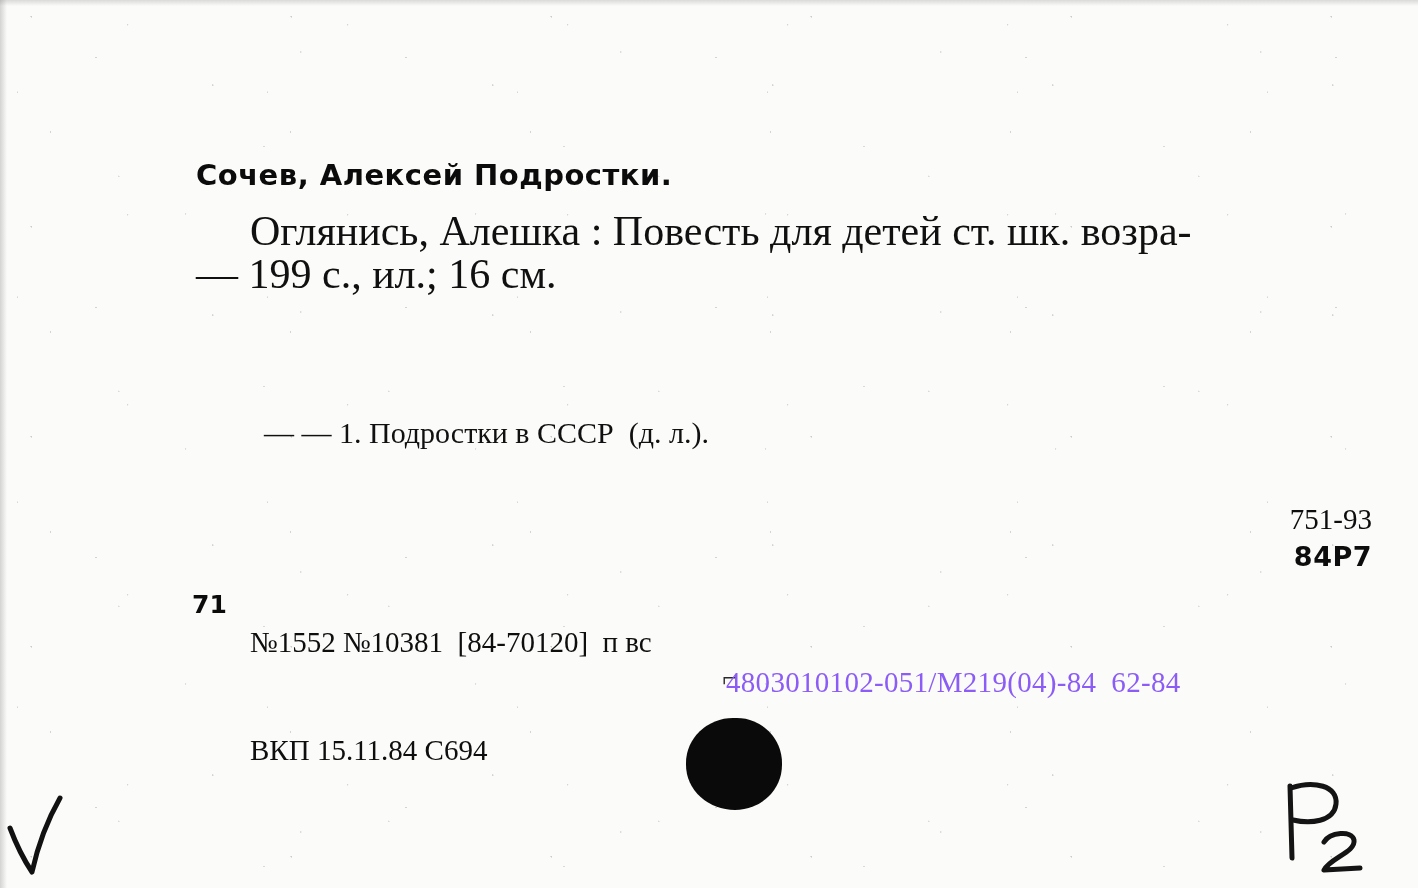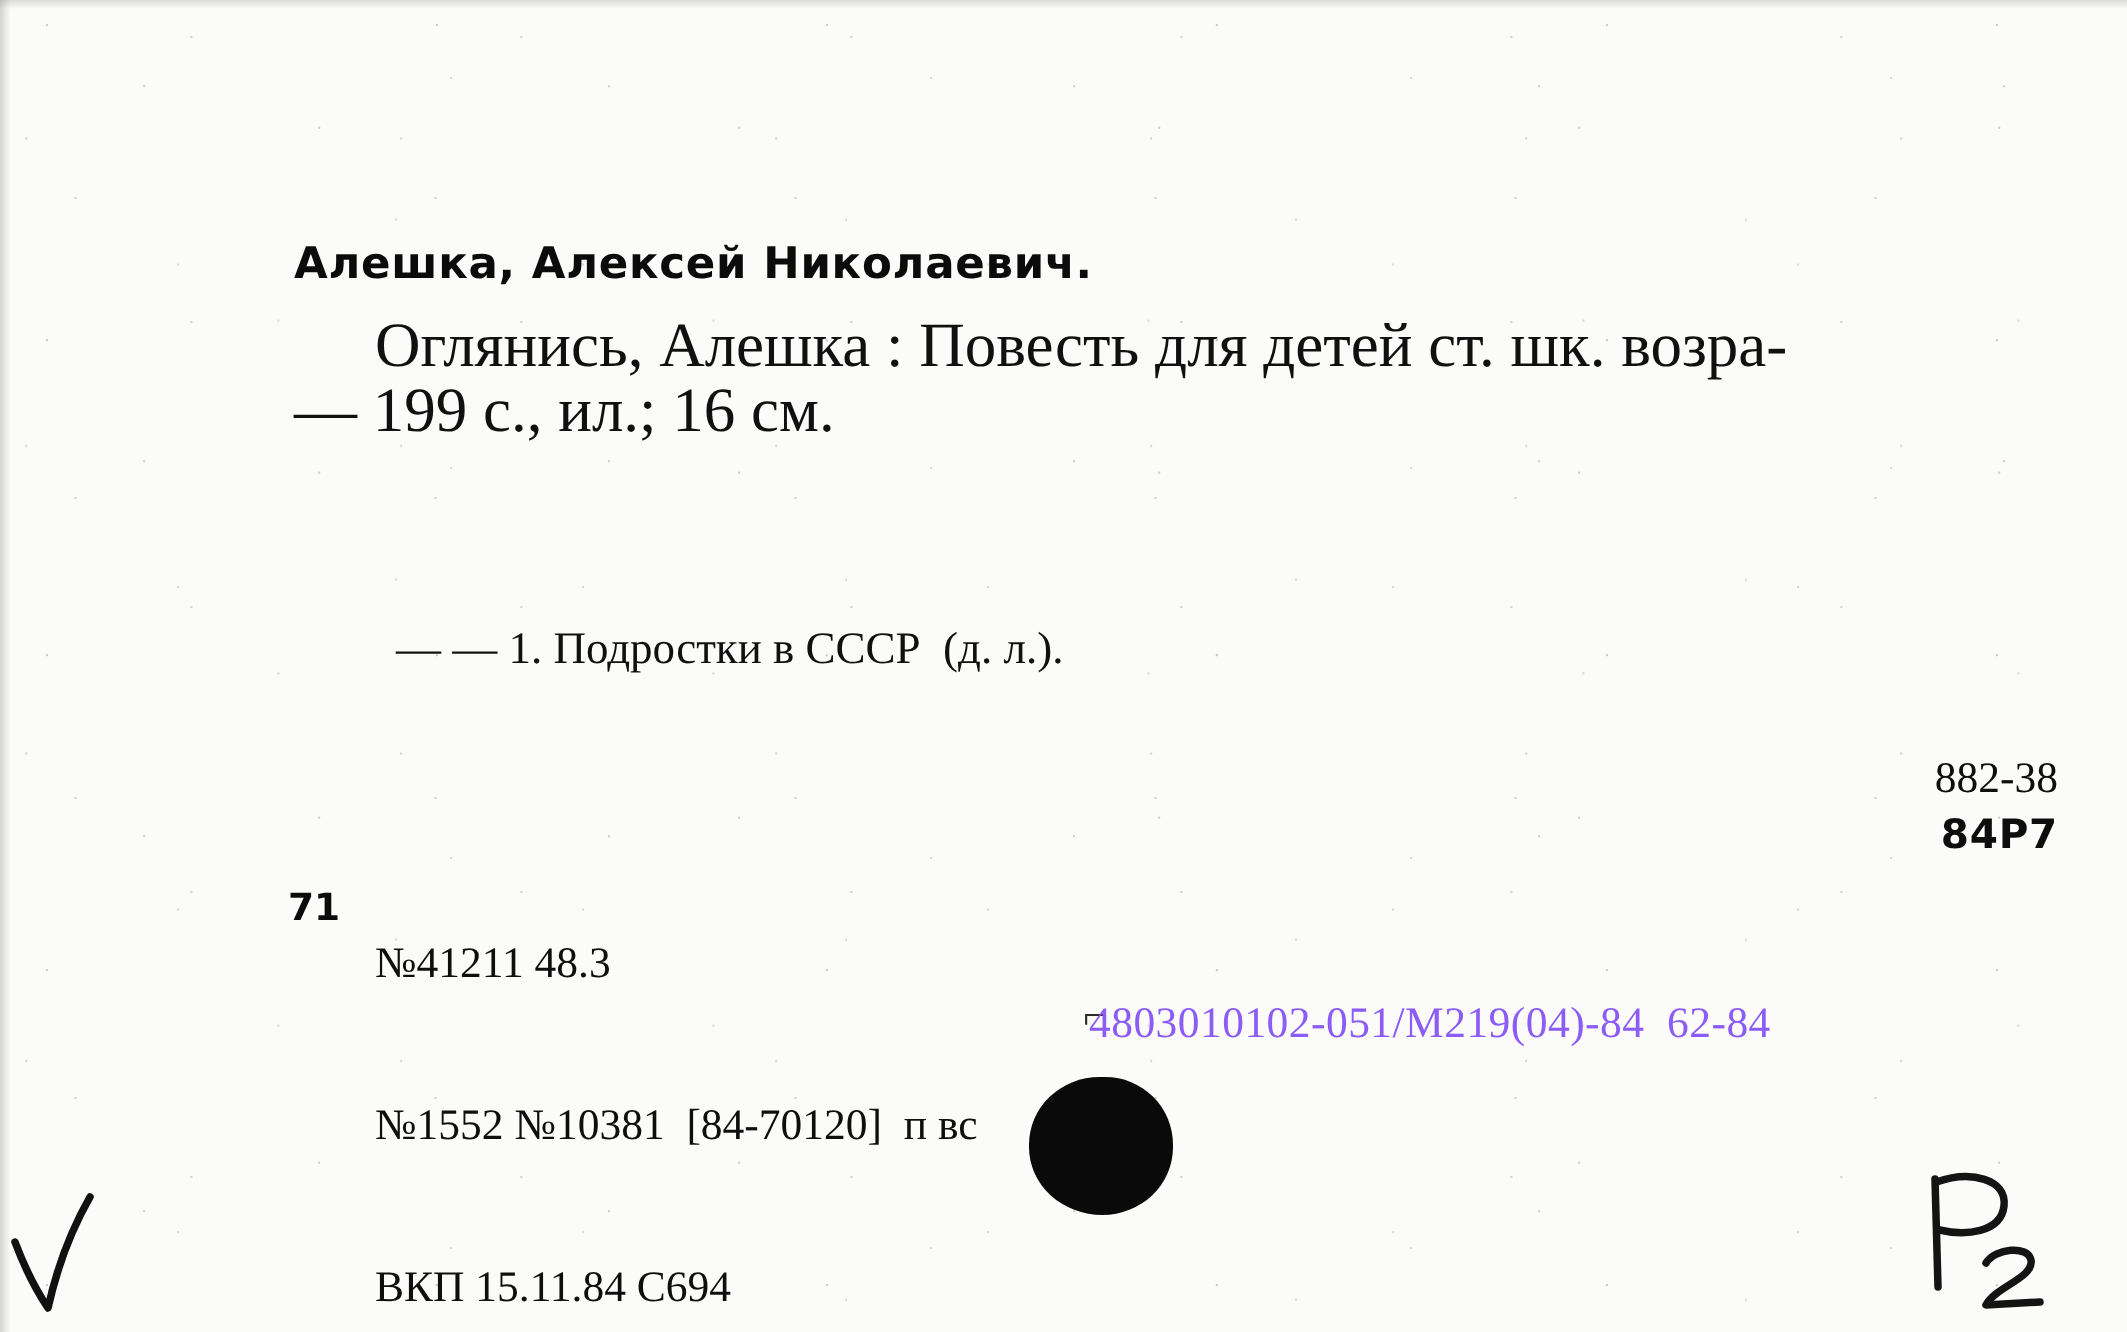--- a/index.html
+++ b/index.html
@@ -178,38 +178,37 @@
 </style>
 </head>
 <body>
 
 <div class="card">
 
   <div class="paper-noise"></div>
   <div class="scan-edge-left"></div>
   <div class="scan-edge-top"></div>
 
-  <div class="author-line">Алешка, Алексей Николаевич.</div>
+  <div class="author-line">Сочев, Алексей Подростки.</div>
 
   <div class="body-block">
     <div class="l indent1">Оглянись, Алешка : Повесть для детей ст. шк. возра-</div>
     <div class="l">— 199 с., ил.; 16 см.</div>
   </div>
 
   <div class="subject-line">— — 1. Подростки в СССР  (д. л.).</div>
 
   <div class="class-right">
-    <div>882-38</div>
+    <div>751-93</div>
     <div class="bold">84Р7</div>
   </div>
 
   <div class="reg-side-number">71</div>
 
   <div class="reg-block">
-    <div>№41211 48.3</div>
     <div>№1552 №10381  [84-70120]  п вс</div>
     <div>ВКП 15.11.84 С694</div>
   </div>
 
   <div class="barcode-hook">⌐</div>
   <div class="barcode-line">4803010102-051/М219(04)-84  62-84</div>
 
   <div class="ink-blob"></div>
 
   <svg class="hand-check" viewBox="0 0 70 86">

